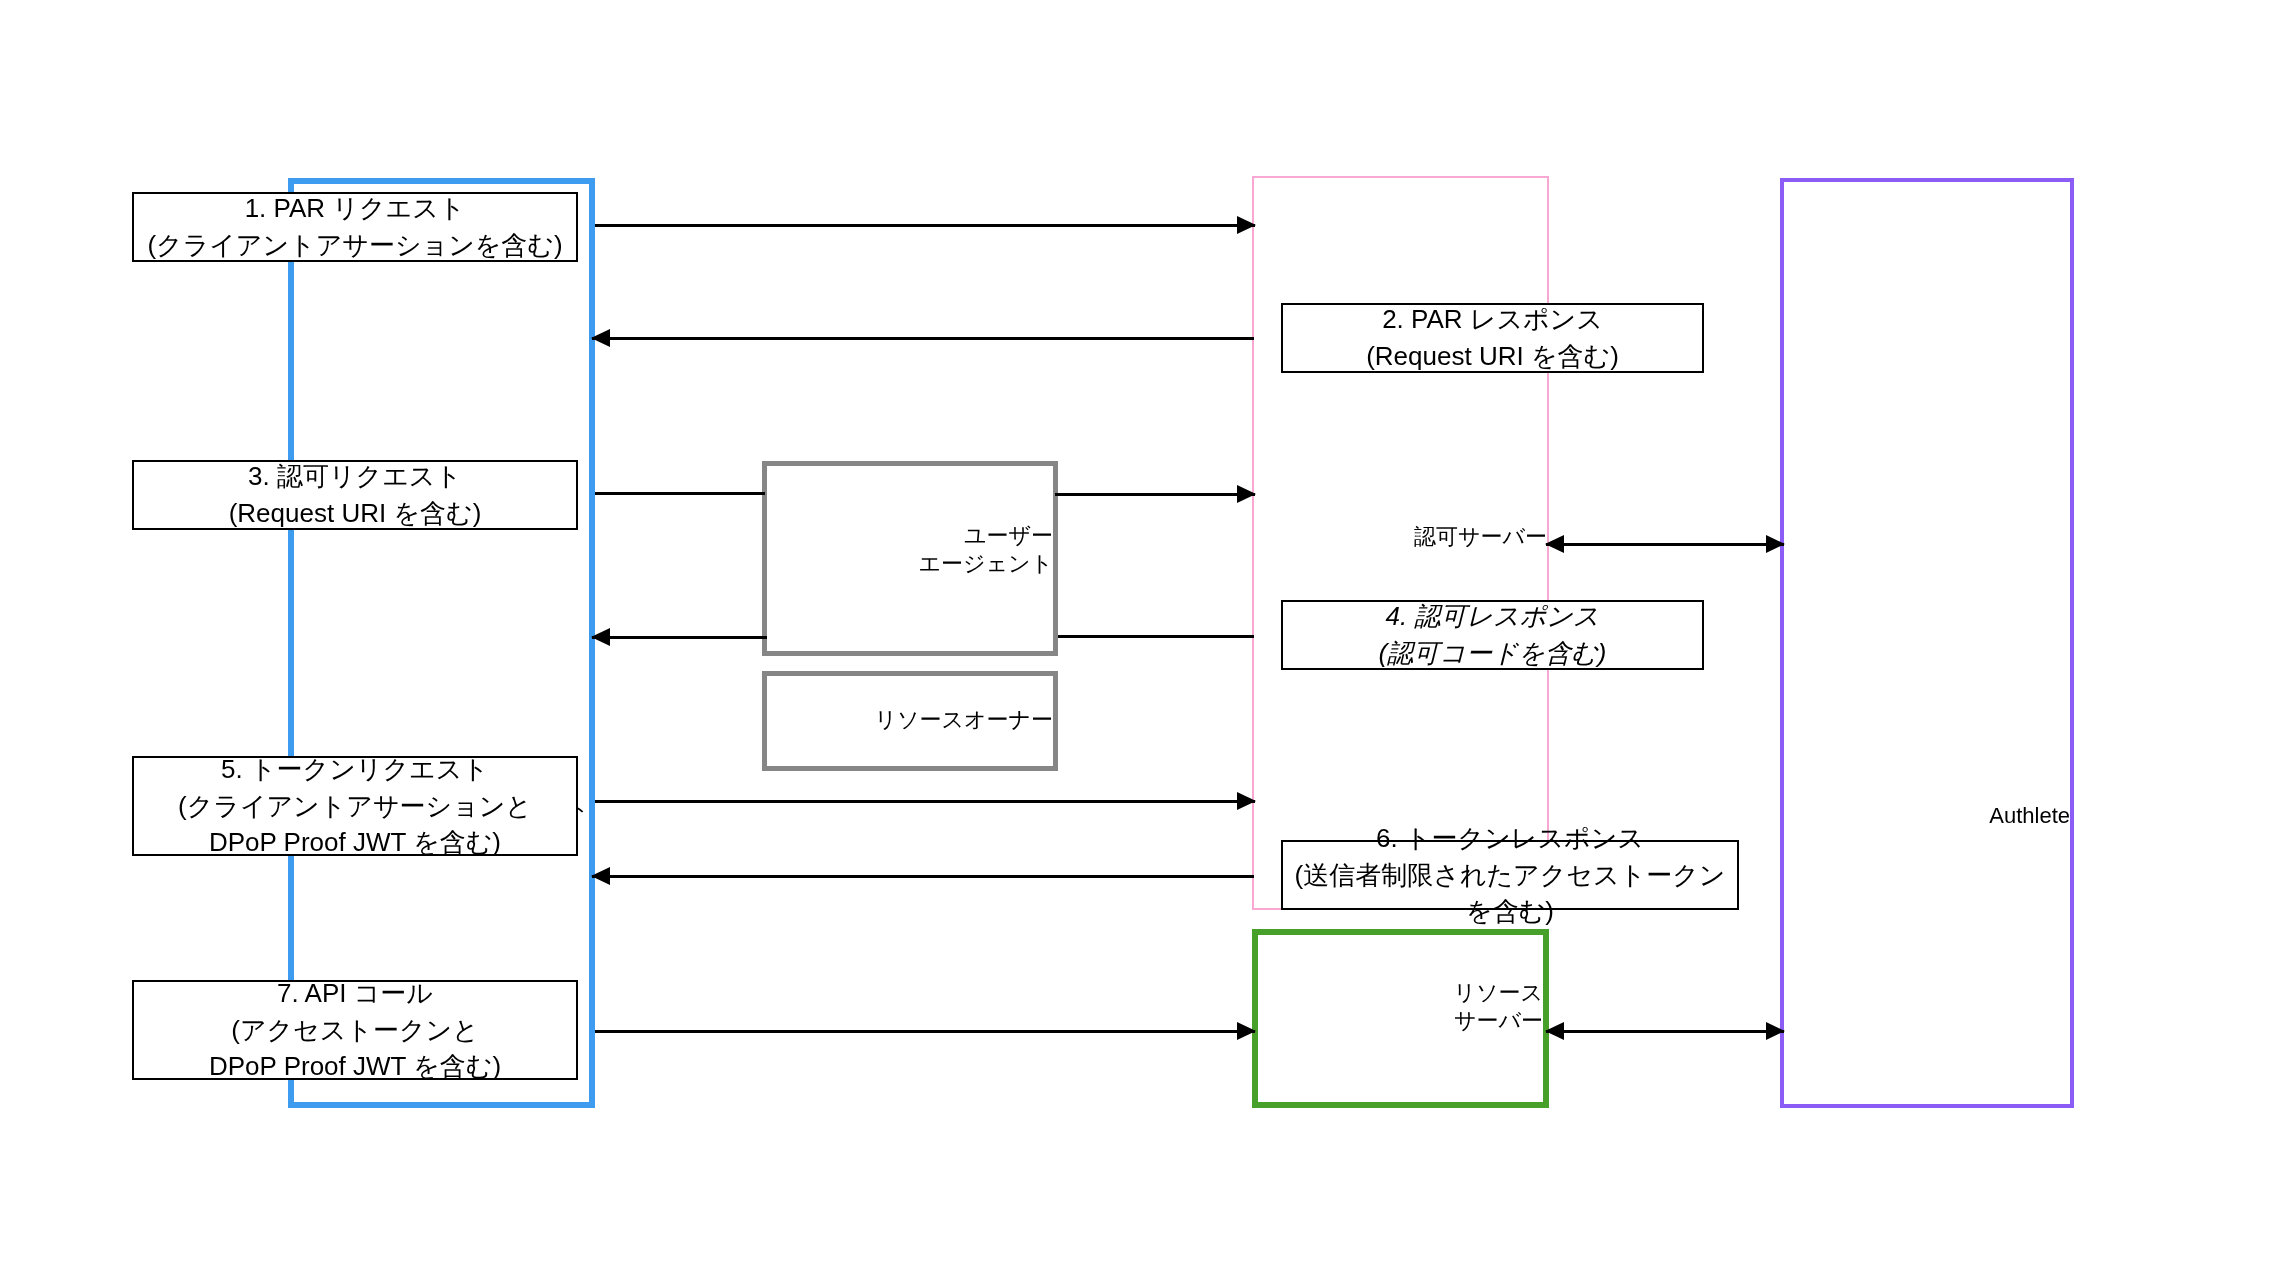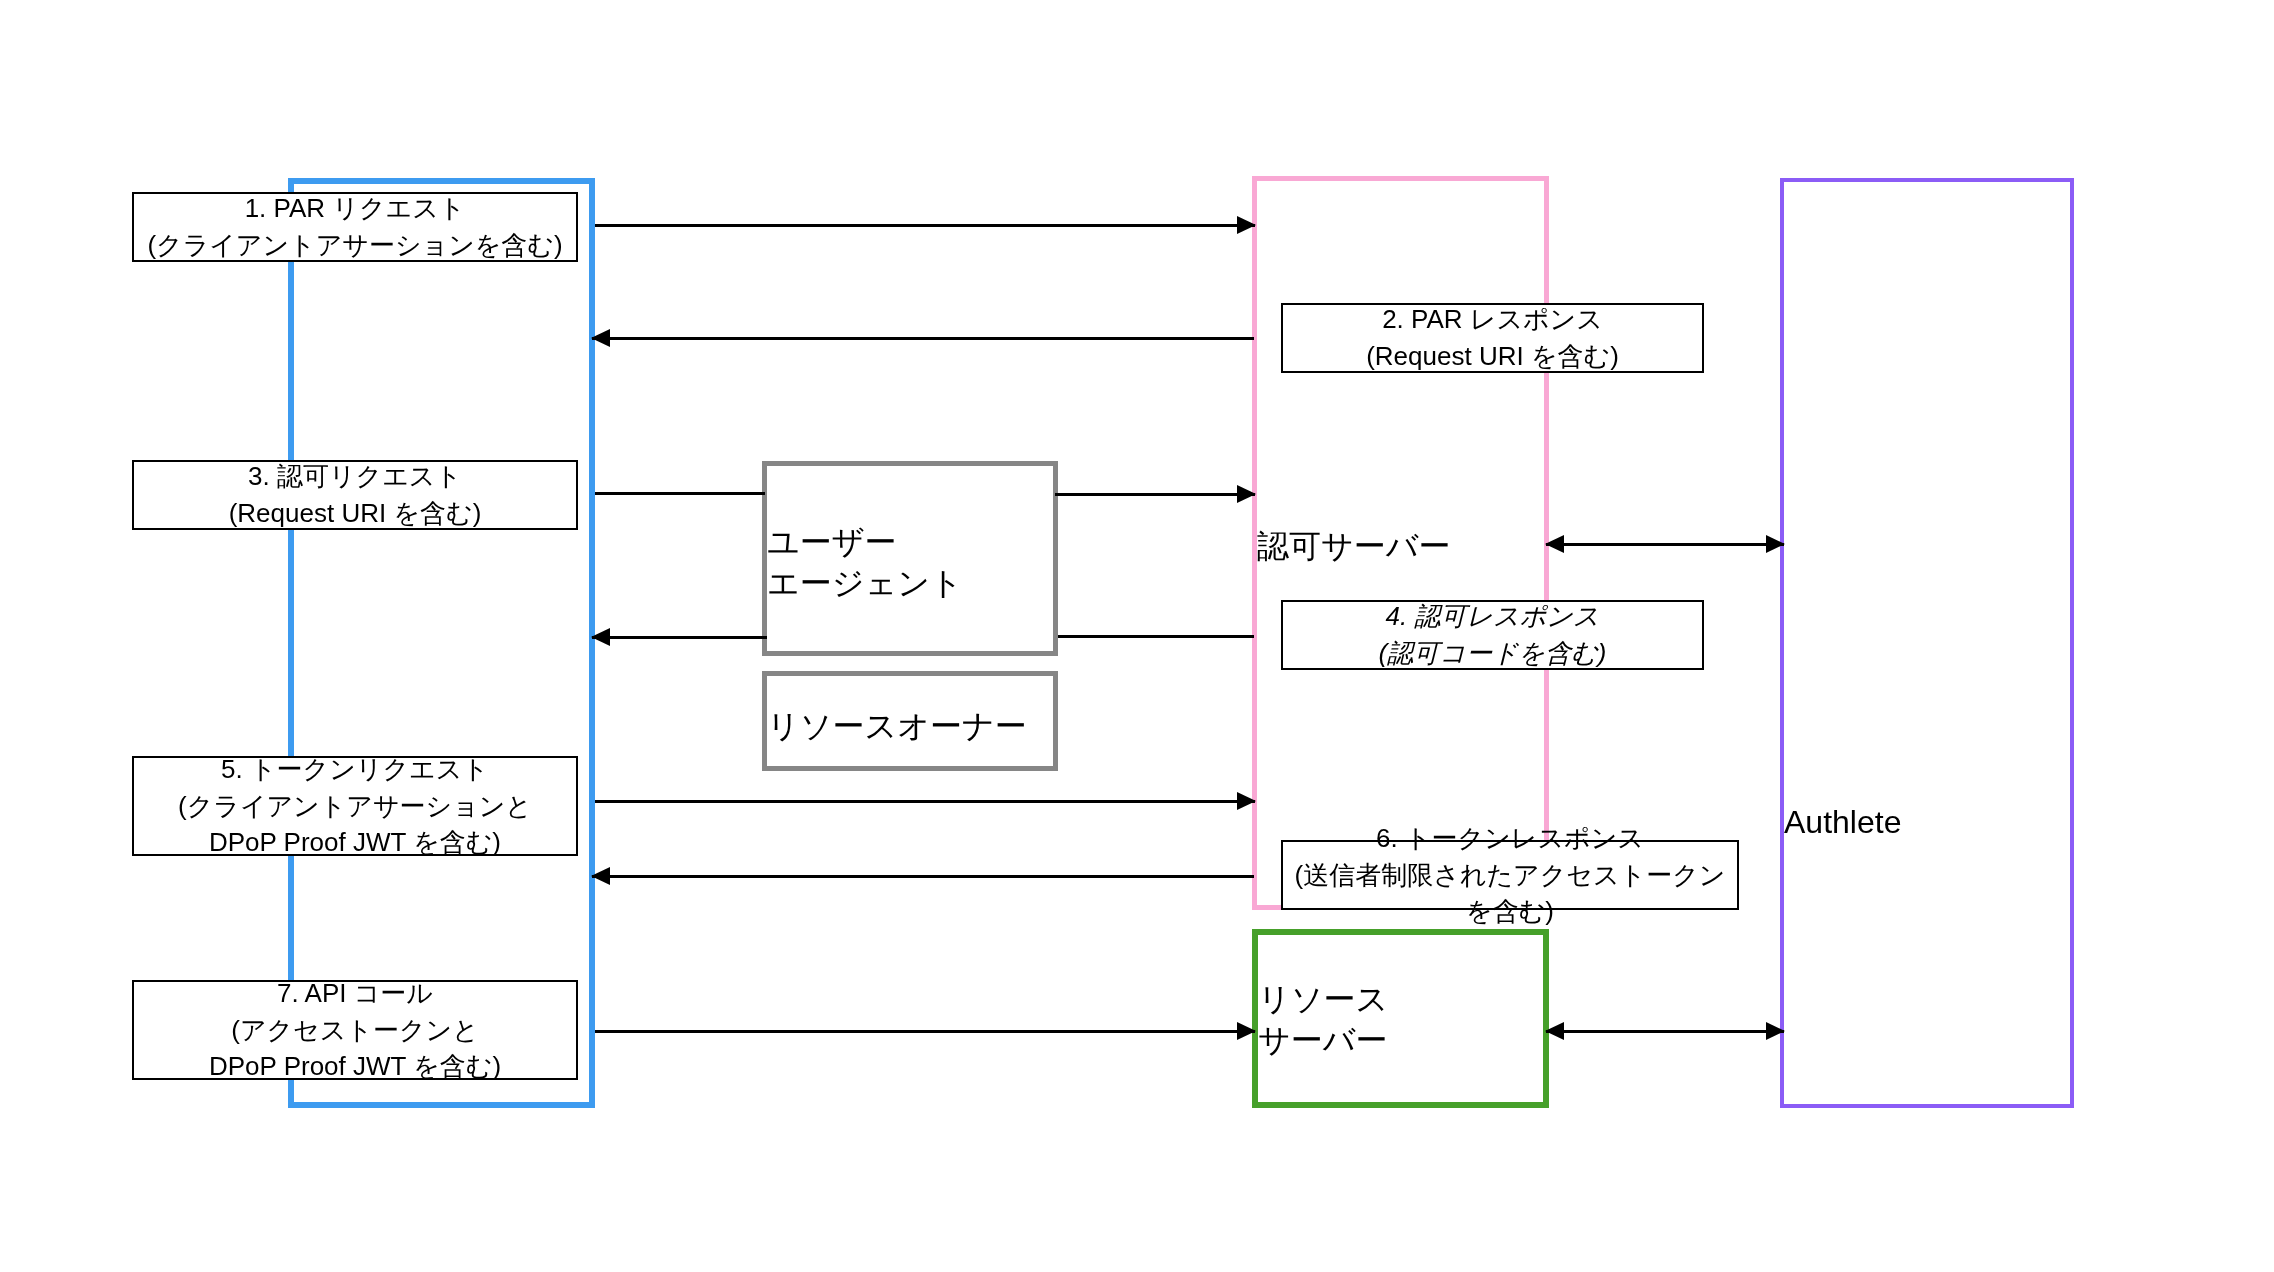--- a/index.html
+++ b/index.html
@@ -2,25 +2,25 @@
 <html><head>
 <meta charset="utf-8">
 <style>
   html,body{margin:0;padding:0;background:#ffffff;}
   body{width:2274px;height:1272px;overflow:hidden;
        font-family:"Liberation Sans","DejaVu Sans",sans-serif;color:#000;}
   #stage{position:relative;width:2274px;height:1272px;background:#fff;}
 
   
   .actor{position:absolute;box-sizing:border-box;background:transparent;}
-  .actor-label{position:absolute;left:0;right:0;text-align:left;
-               font-size:32px;line-height:1.28;color:#000;white-space:pre-line;}
+  .actor-label{position:absolute;left:0;right:0;text-align:right;
+               font-size:22px;line-height:1.28;color:#000;white-space:pre-line;}
 
   .client-box{border:6px solid #3d9bf0;}
-  .as-box{border:5px solid #f9a8d4;padding-left:24px;}
+  .as-box{border:2px solid #f9a8d4;padding-left:24px;}
   .rs-box{border:6px solid #46a02a;padding-left:44px;}
   .authlete-box{border:4px solid #8b5cf6;padding-left:13px;}
   .gray-box{border:5px solid #868686;background:#fff;}
 
   
   .msg{position:absolute;box-sizing:border-box;border:2px solid #000;
        background:#fff;display:flex;align-items:center;justify-content:center;
        text-align:center;font-size:26px;line-height:1.42;white-space:pre-line;
        color:#000;padding:2px 6px;}
 

